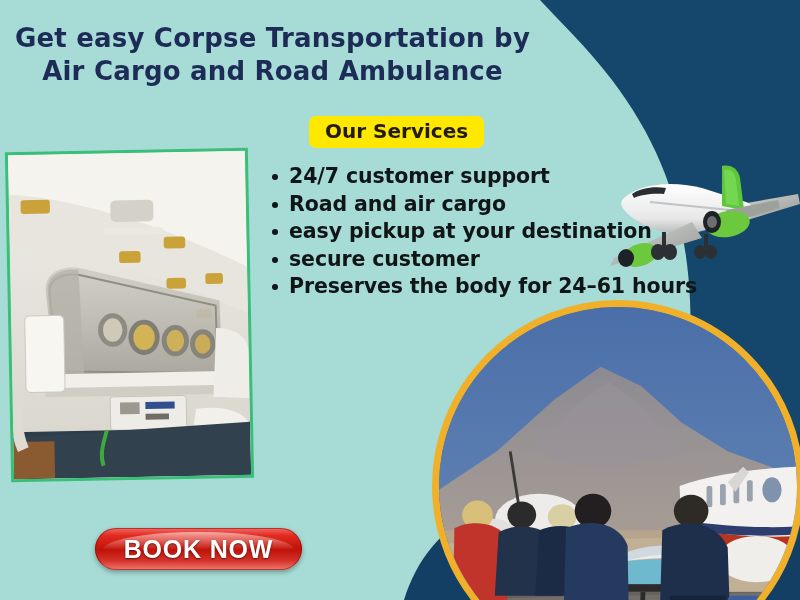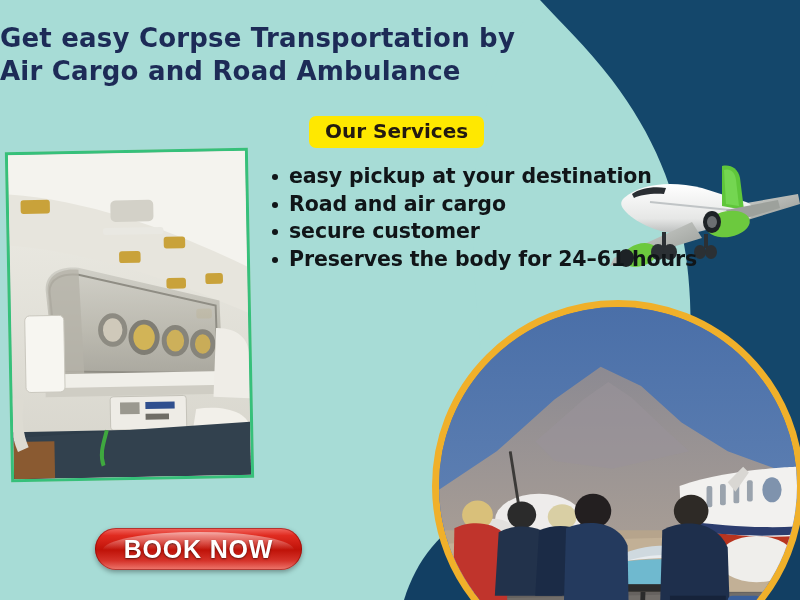--- a/index.html
+++ b/index.html
@@ -18,21 +18,21 @@
 
   
   .deco{position:absolute;pointer-events:none;}
   #bg-svg{position:absolute;left:0;top:0;width:800px;height:600px;}
 
   
   #headline{
     position:absolute;
     left:0px; top:22px;
     width:545px;
-    text-align:left;
+    text-align:center;
     color:#1d2b57;
     font-size:26px;
     font-weight:bold;
     line-height:1.28;
     letter-spacing:.2px;
     font-family:"DejaVu Sans", sans-serif;
   }
 
   
   #services-badge{
@@ -345,22 +345,23 @@
       <ellipse cx="94" cy="102" rx="6" ry="7"></ellipse>
       <ellipse cx="105" cy="102" rx="6" ry="7"></ellipse>
     </g>
   </svg>
 
   <div id="headline">Get easy Corpse Transportation by Air Cargo and Road Ambulance</div>
 
   <div id="services-badge">Our Services</div>
 
   <ul id="services-list">
+    <li>24/7 customer support</li>
+    <li>Road and air cargo</li>
     <li>easy pickup at your destination</li>
-    <li>Road and air cargo</li>
     <li>secure customer</li>
     <li>Preserves the body for 24–61 hours</li>
   </ul>
 
   <button id="book-now">
     <span>BOOK NOW</span>
   </button>
 
 </div>
 

